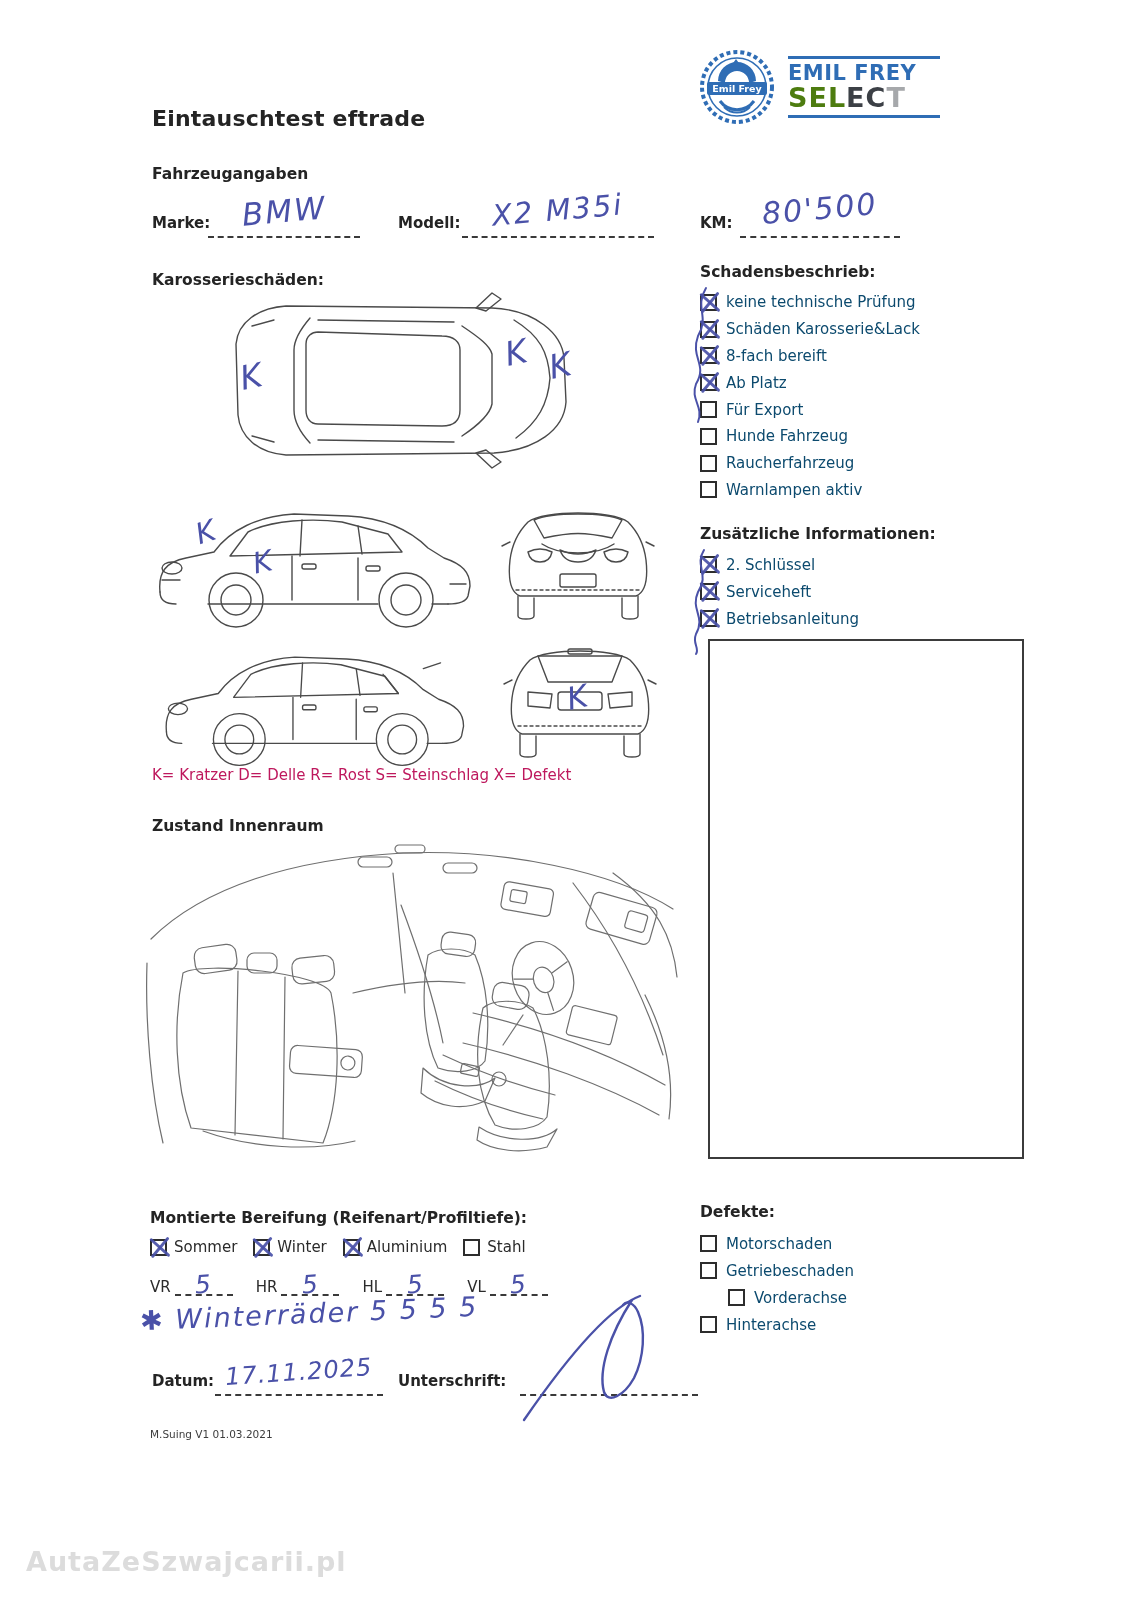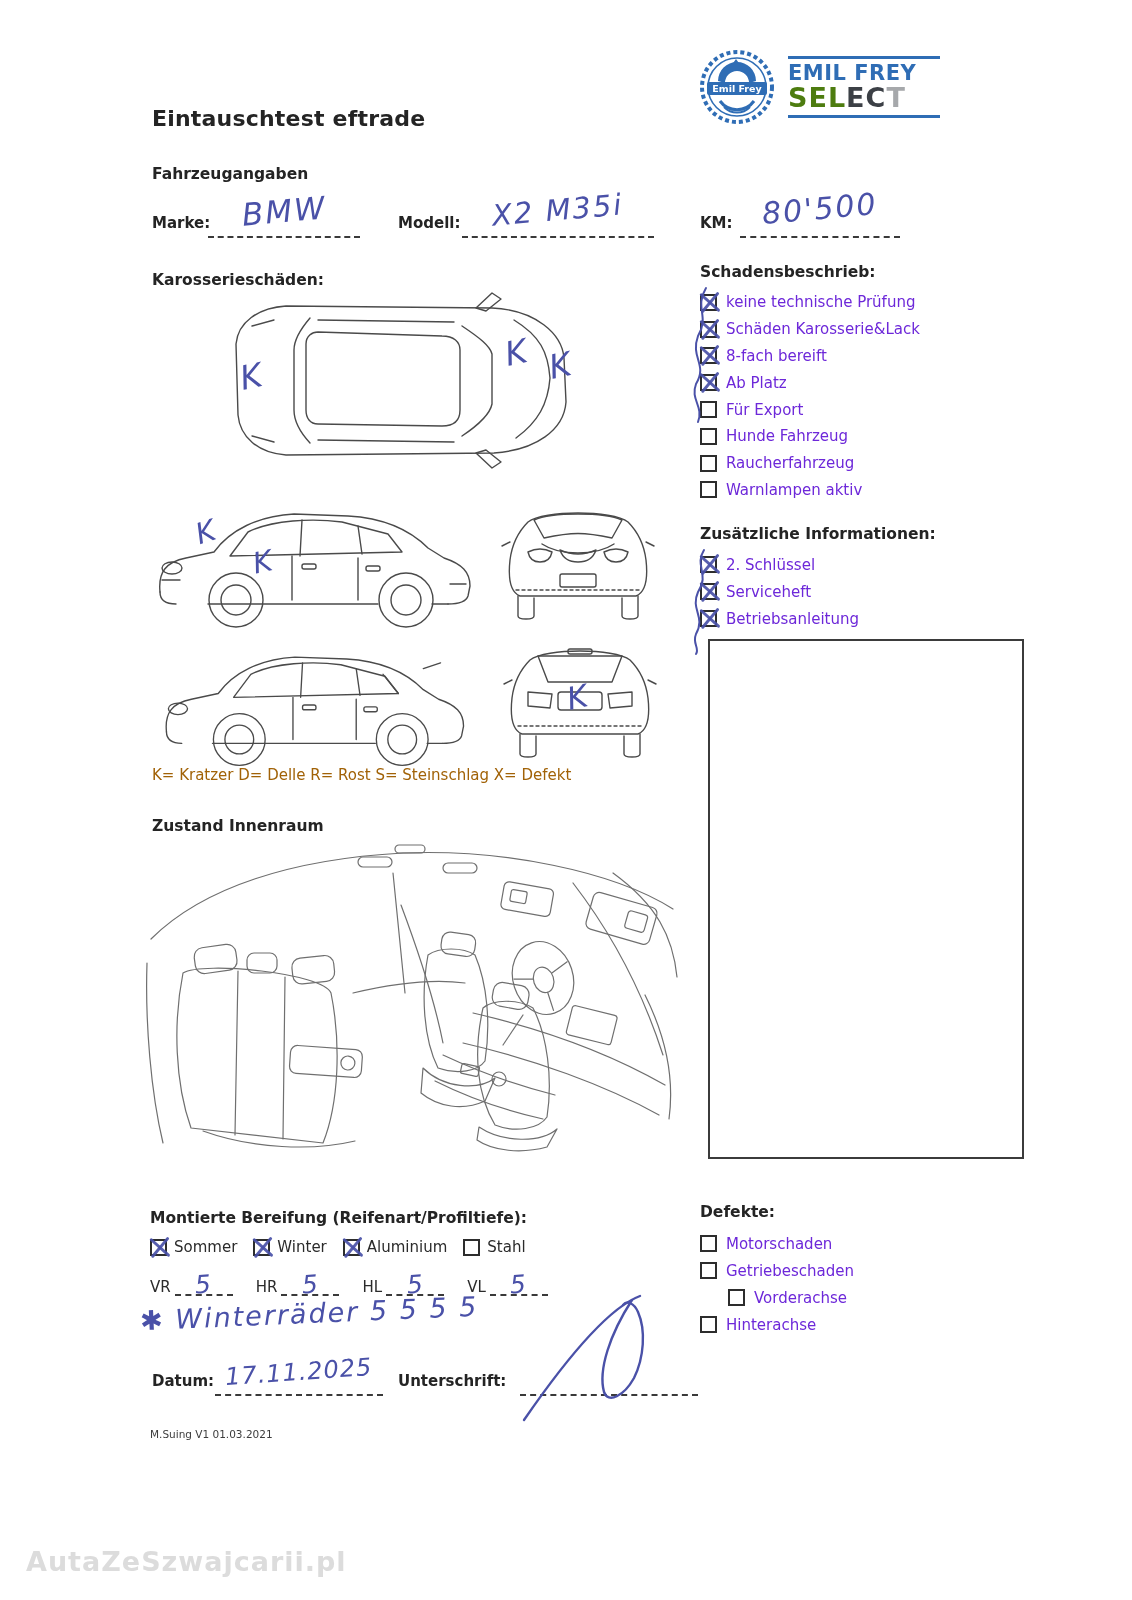--- a/index.html
+++ b/index.html
@@ -2,30 +2,30 @@
 <html><head>
 <meta charset="utf-8">
 <style>
   html,body{margin:0;padding:0;background:#9a9a9a;}
   #page{position:relative;width:1132px;height:1600px;background:#ffffff;
         font-family:"DejaVu Sans",sans-serif;color:#2b2b2b;overflow:hidden;}
   .abs{position:absolute;}
   .h1{font-size:22px;font-weight:bold;letter-spacing:.2px;color:#242424;}
   .h2{font-size:15.5px;font-weight:bold;color:#242424;}
   .lbl{font-size:15px;font-weight:bold;color:#242424;}
-  .txt{font-size:15px;color:#a16207;}
+  .txt{font-size:15px;color:#be185d;}
   .small{font-size:10.5px;color:#3c3c3c;}
   .watermark{font-size:27px;font-weight:600;color:#dcdcdc;letter-spacing:1px;}
   .fieldline{position:absolute;border-bottom:2px dashed #3a3a3a;text-align:center;}
   .pen{color:#4a51a8;font-style:italic;}
   .hand-big{font-size:31px;line-height:1;display:inline-block;transform:rotate(-5deg);position:relative;top:6px;letter-spacing:2px;}
   .hand-med{font-size:25px;line-height:1;display:inline-block;transform:rotate(-4deg);position:relative;top:8px;letter-spacing:1px;}
   .pen-mark{position:absolute;color:#4a51a8;font-size:33px;font-style:italic;line-height:1;transform:rotate(-12deg);}
   .note-hand{font-size:27px;letter-spacing:2px;transform:rotate(-2.5deg);display:inline-block;}
-  .check-row{display:flex;align-items:center;gap:9px;height:26.8px;font-size:15px;color:#6d28d9;text-align:right;}
+  .check-row{display:flex;align-items:center;gap:9px;height:26.8px;font-size:15px;color:#0c4a6e;text-align:right;}
   .cb{position:relative;display:inline-block;width:13px;height:13px;border:2px solid #2d2d2d;flex:0 0 auto;background:#fff;}
   .cb.checked::before,.cb.checked::after{content:"";position:absolute;width:26px;height:2.6px;
        background:#4a51a8;border-radius:2px;top:5px;left:-5px;opacity:.92;}
   .cb.checked::before{transform:rotate(42deg);}
   .cb.checked::after{transform:rotate(-50deg);}
   .opt{display:inline-flex;align-items:center;gap:7px;margin-right:16px;font-size:15px;}
   .tire-group{display:inline-flex;align-items:flex-end;margin-right:18px;font-size:15px;}
   .tire-line{display:inline-block;width:58px;margin-left:4px;text-align:center;border-bottom:2px dashed #3a3a3a;height:30px;}
   .sketch{stroke:#4a4a4a;fill:none;stroke-width:1.4;stroke-linecap:round;stroke-linejoin:round;}
   .sketch-lt{stroke:#6f6f6f;fill:none;stroke-width:1.2;stroke-linecap:round;stroke-linejoin:round;}

